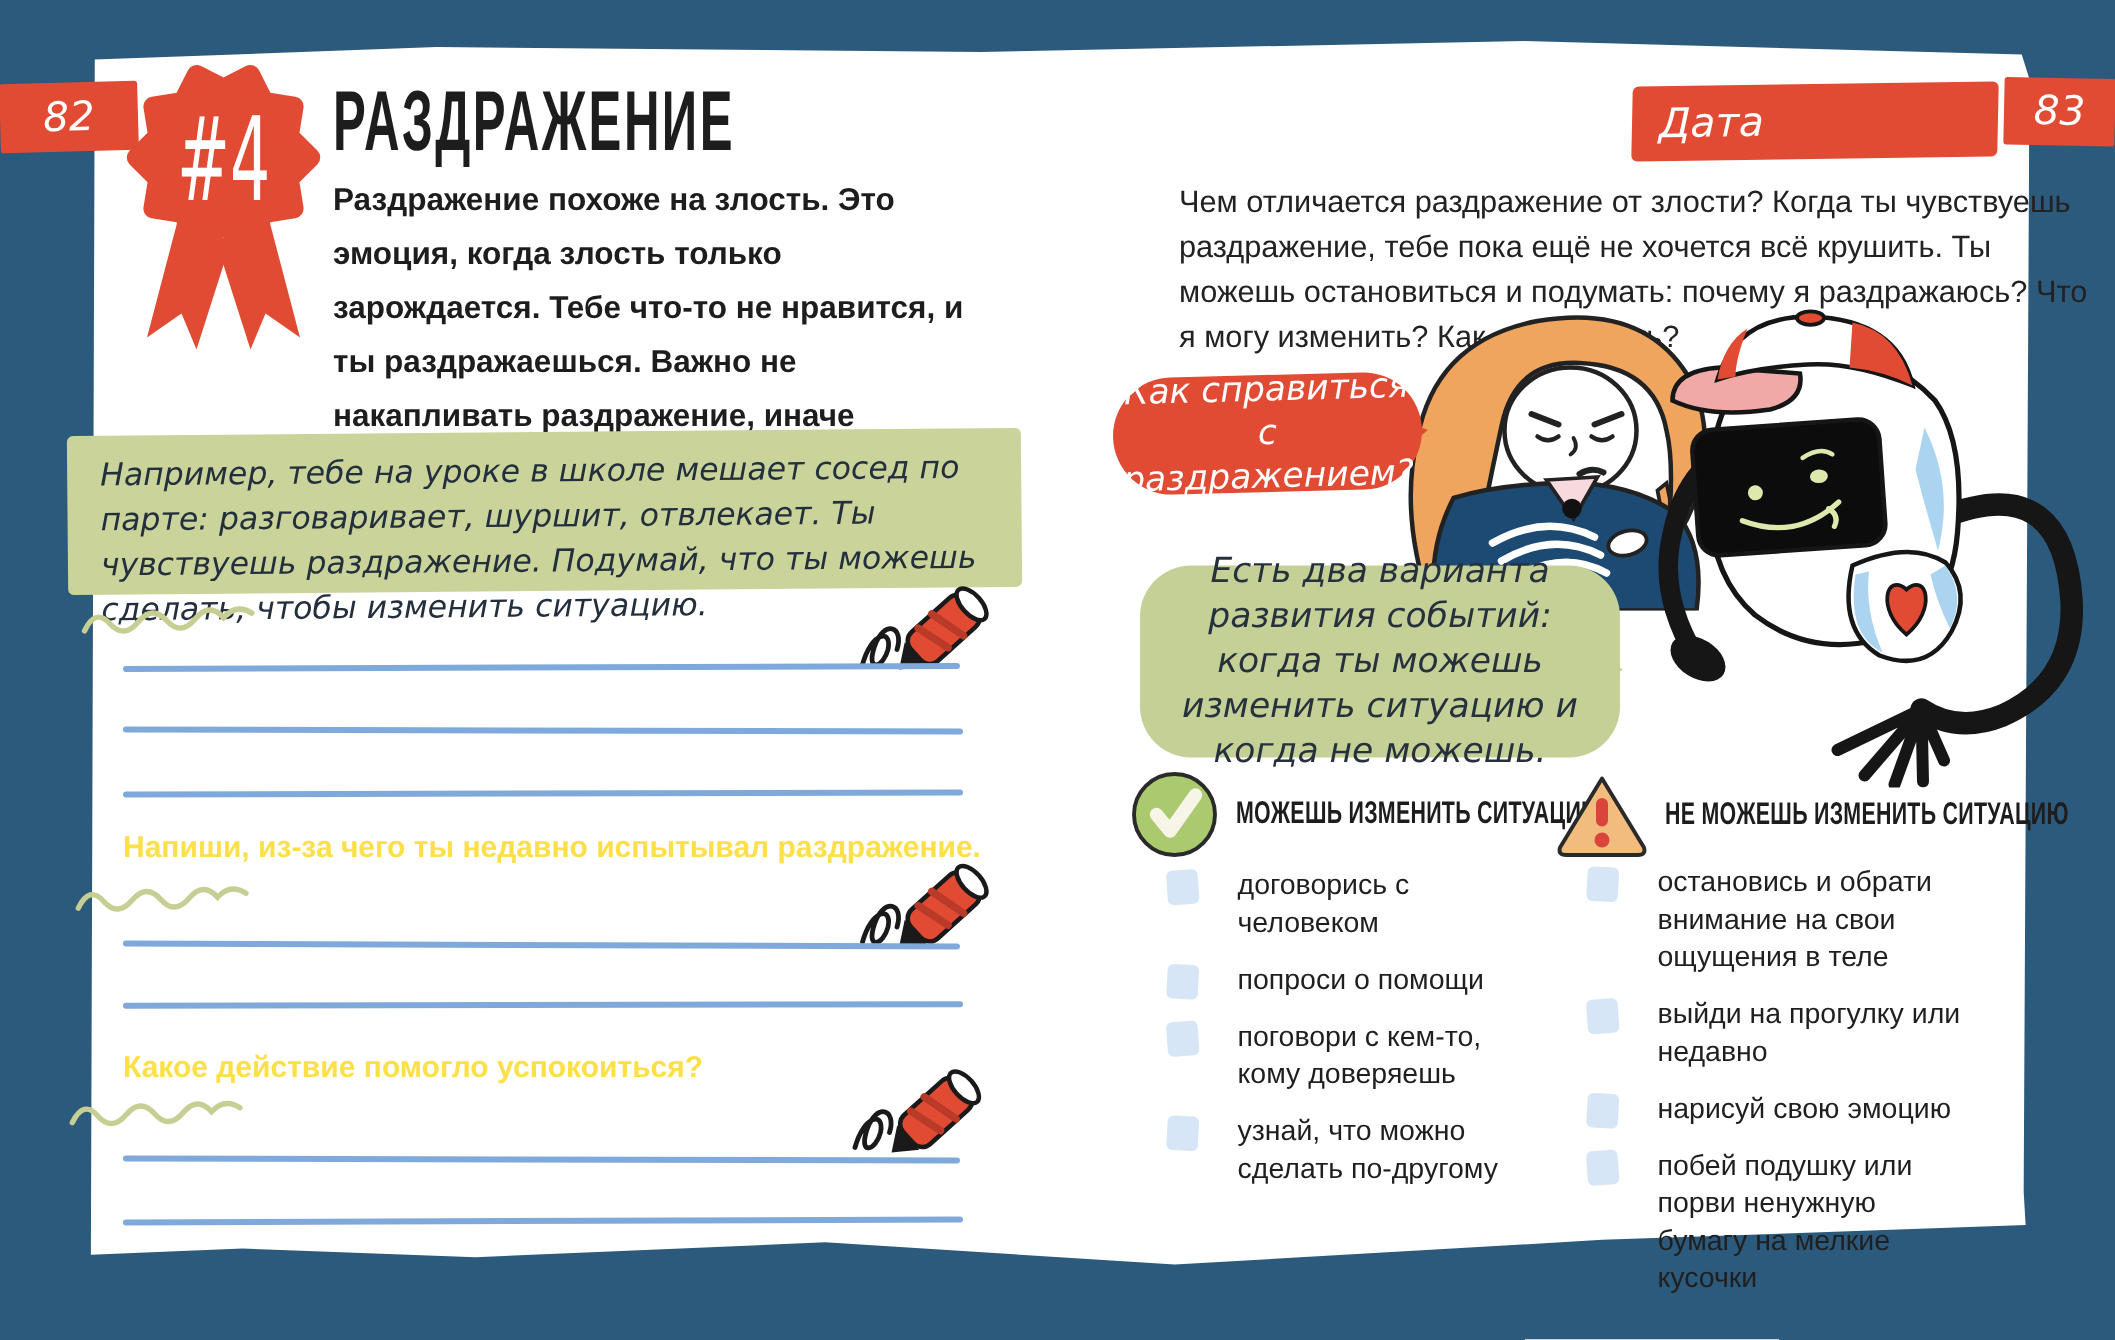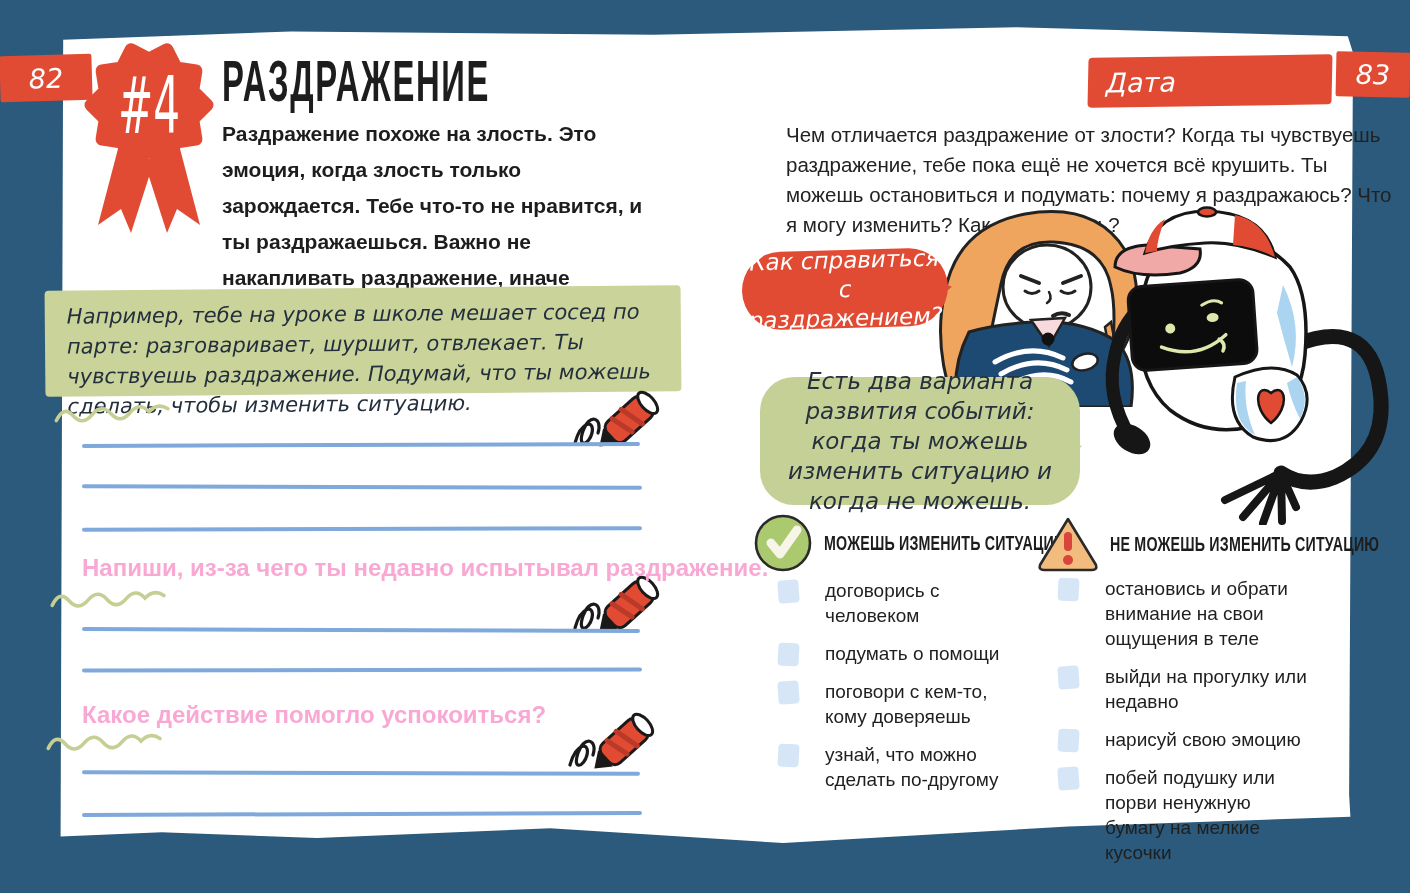--- a/index.html
+++ b/index.html
@@ -18,21 +18,21 @@
     transform:rotate(-0.8deg) skewX(-2deg);display:flex;align-items:center;padding-left:18px;box-sizing:border-box;}
   .date-banner span{color:#fff;font-size:27px;}
   
   .title{left:222px;top:50px;font-size:40px;font-weight:bold;letter-spacing:2px;color:#1d1d1d;
     display:inline-block;transform:scale(0.82,1.42);transform-origin:left top;white-space:nowrap;}
   .intro-left{left:222px;top:116px;width:440px;font-size:21px;line-height:36px;font-weight:bold;color:#1d1d1d;}
   .green-note{left:45px;top:288px;width:636px;height:106px;background:#c9d39a;transform:rotate(-0.5deg);
     border-radius:4px;box-sizing:border-box;padding:11px 18px 0 22px;}
   .green-note .txt{font-size:21px;line-height:30px;color:#232f3c;}
   .wline{height:4px;background:#7ea9da;border-radius:2px;}
-  .prompt{font-size:24px;font-weight:bold;color:#f9a8d4;white-space:nowrap;}
+  .prompt{font-size:20px;font-weight:bold;color:#fde047;white-space:nowrap;}
   
   .intro-right{left:786px;top:120px;width:610px;font-size:20.5px;line-height:30px;color:#222;}
   .bubble{box-sizing:border-box;text-align:center;}
   .bubble-red{left:742px;top:250px;width:206px;height:78px;background:#e24b33;border-radius:40px;
     transform:rotate(-1.5deg);display:flex;align-items:center;justify-content:center;}
   .bubble-red .txt{color:#fff;font-size:23px;line-height:29px;}
   .bubble-red::after{content:'';position:absolute;right:-16px;top:28px;border:12px solid transparent;
     border-left:20px solid #e24b33;transform:rotate(-8deg);}
   .bubble-green{left:760px;top:377px;width:320px;height:128px;background:#c5d097;border-radius:34px;
     display:flex;align-items:center;padding:6px 14px;}
@@ -216,21 +216,21 @@
     <span class="lbl">НЕ МОЖЕШЬ ИЗМЕНИТЬ СИТУАЦИЮ</span>
   </div>
 
   <div class="abs col" style="left:778px;top:578px;width:238px;">
     <div class="check-item">
       <div class="cb r1"></div>
       <div class="txt">договорись с человеком</div>
     </div>
     <div class="check-item">
       <div class="cb r2"></div>
-      <div class="txt">подумать о помощи</div>
+      <div class="txt">попроси о помощи</div>
     </div>
     <div class="check-item">
       <div class="cb r1"></div>
       <div class="txt">поговори с кем-то, кому доверяешь</div>
     </div>
     <div class="check-item">
       <div class="cb r2"></div>
       <div class="txt">узнай, что можно сделать по-другому</div>
     </div>
   </div>

